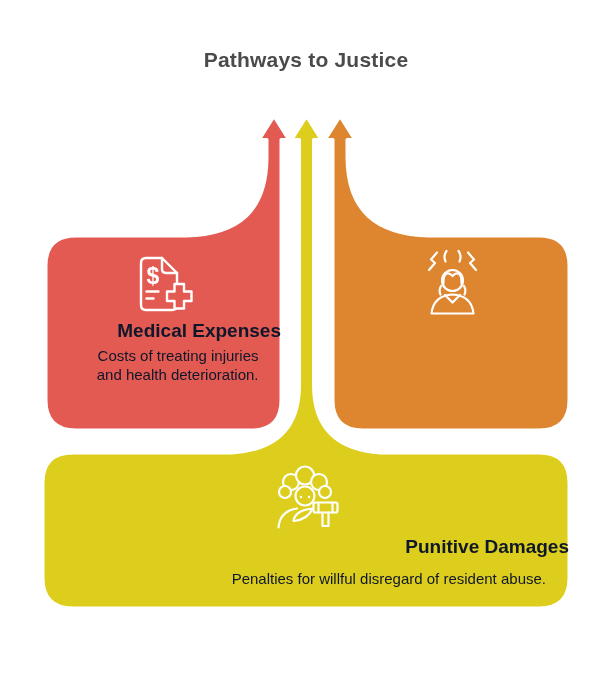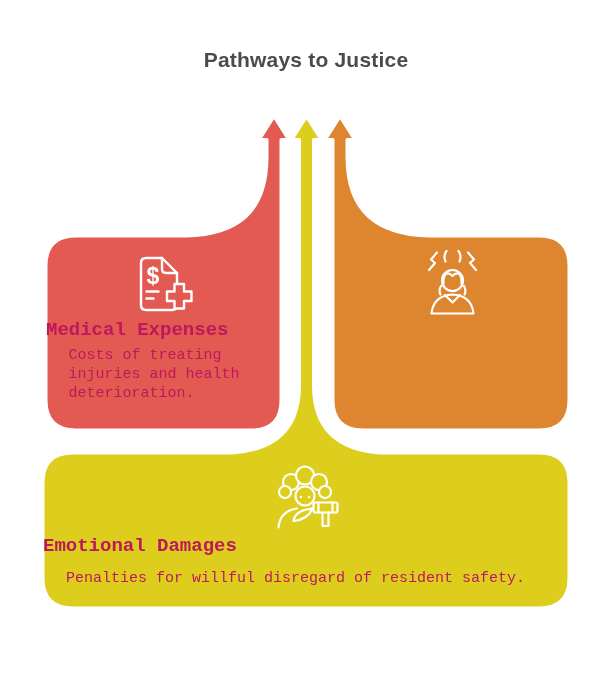--- a/index.html
+++ b/index.html
@@ -10,21 +10,21 @@
     font-family:"Liberation Sans", sans-serif;
     overflow:hidden;
   }
   .stage svg.art{position:absolute;left:0;top:0;}
   .page-title{
     position:absolute;top:48px;left:0;width:612px;
     margin:0;text-align:center;
     font-size:21px;font-weight:bold;color:#4B4B4B;
     letter-spacing:.2px;
   }
-  .card-text{position:absolute;text-align:left;color:#be185d;z-index:2;font-family:Liberation Mono, monospace;}
+  .card-text{position:absolute;text-align:right;color:#0f172a;z-index:2;}
   .card-title{font-size:19px;font-weight:bold;line-height:1.15;}
   .card-desc{font-size:15px;line-height:1.28;margin:4px auto 0;}
   .text-red{left:46px;top:320px;width:235px;}
   .text-red .card-desc{width:190px;}
   .text-orange{left:333px;top:320px;width:236px;}
   .text-orange .card-desc{width:195px;}
   .text-yellow{left:43px;top:536px;width:526px;}
   .text-yellow .card-desc{width:480px;margin-top:11px;}
 </style>
 </head>
@@ -99,17 +99,17 @@
 
   <h1 class="page-title">Pathways to Justice</h1>
 
   <div class="card-text text-red">
     <div class="card-title">Medical Expenses</div>
     <div class="card-desc">Costs of treating injuries and health deterioration.</div>
   </div>
 
 
   <div class="card-text text-yellow">
-    <div class="card-title">Emotional Damages</div>
-    <div class="card-desc">Penalties for willful disregard of resident safety.</div>
+    <div class="card-title">Punitive Damages</div>
+    <div class="card-desc">Penalties for willful disregard of resident abuse.</div>
   </div>
 
 </div>
 
 </body></html>

